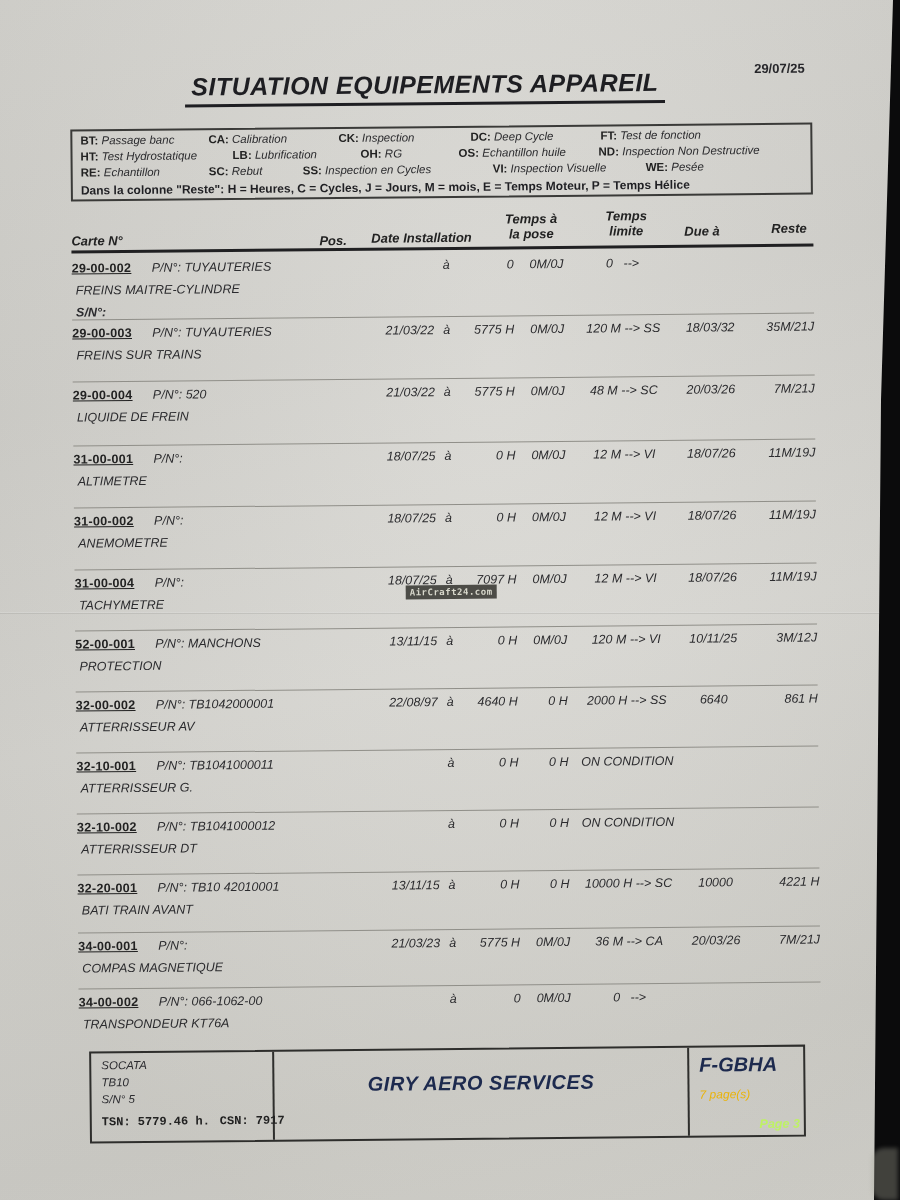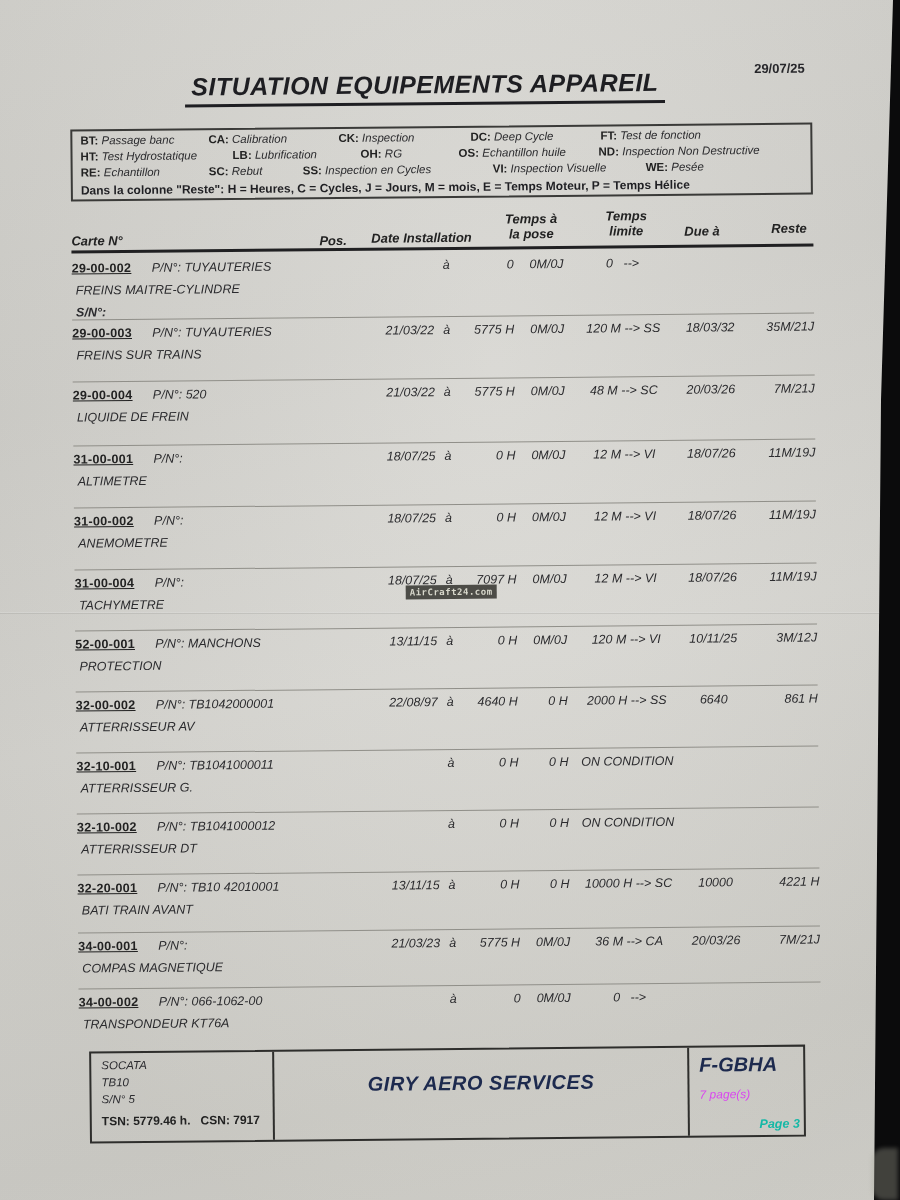--- a/index.html
+++ b/index.html
@@ -82,27 +82,27 @@
   
   .footer{
     position:absolute;left:85px;top:1048px;width:716px;height:92px;
     border:2px solid #2e2e2c;box-sizing:border-box;
   }
   .fdiv{position:absolute;top:0;width:2px;height:100%;background:#2e2e2c;}
   .fdiv.d1{left:181px;}
   .fdiv.d2{left:596px;}
   .fcell-left{position:absolute;left:10px;top:4px;font-size:11.5px;font-style:italic;color:#2c2c30;line-height:17px;}
   .fcell-left .tsn-line{font-style:normal;font-weight:bold;margin-top:5px;font-size:12px;color:#222;}
-  .fcell-left .tsn-line span{margin-right:10px;}
+  .fcell-left .tsn-line span{margin-right:10px;font-family:Liberation Mono, monospace;}
   .fcell-center{position:absolute;left:183px;top:22px;width:413px;text-align:center;}
   .company{font-size:20px;font-weight:bold;font-style:italic;color:#1d2a4e;letter-spacing:0.5px;}
   .fcell-right{position:absolute;left:600px;top:0;width:114px;height:100%;}
   .registration{position:absolute;left:8px;top:6px;font-size:20px;font-weight:bold;font-style:italic;color:#1d2a4e;}
-  .pages{position:absolute;left:8px;top:40px;font-size:12px;font-style:italic;color:#d946ef;}
-  .pagenum{position:absolute;right:6px;bottom:4px;font-size:12.5px;font-weight:bold;font-style:italic;color:#14b8a6;}
+  .pages{position:absolute;left:8px;top:40px;font-size:12px;font-style:italic;color:#eab308;}
+  .pagenum{position:absolute;right:6px;bottom:4px;font-size:12.5px;font-weight:bold;font-style:italic;color:#bef264;}
 </style>
 </head>
 <body>
 
 <div id="paper">
   <div class="sheen"></div>
   <div class="crease" style="top:612px"></div>
 </div>
 <div class="glare-blob"></div>
 

